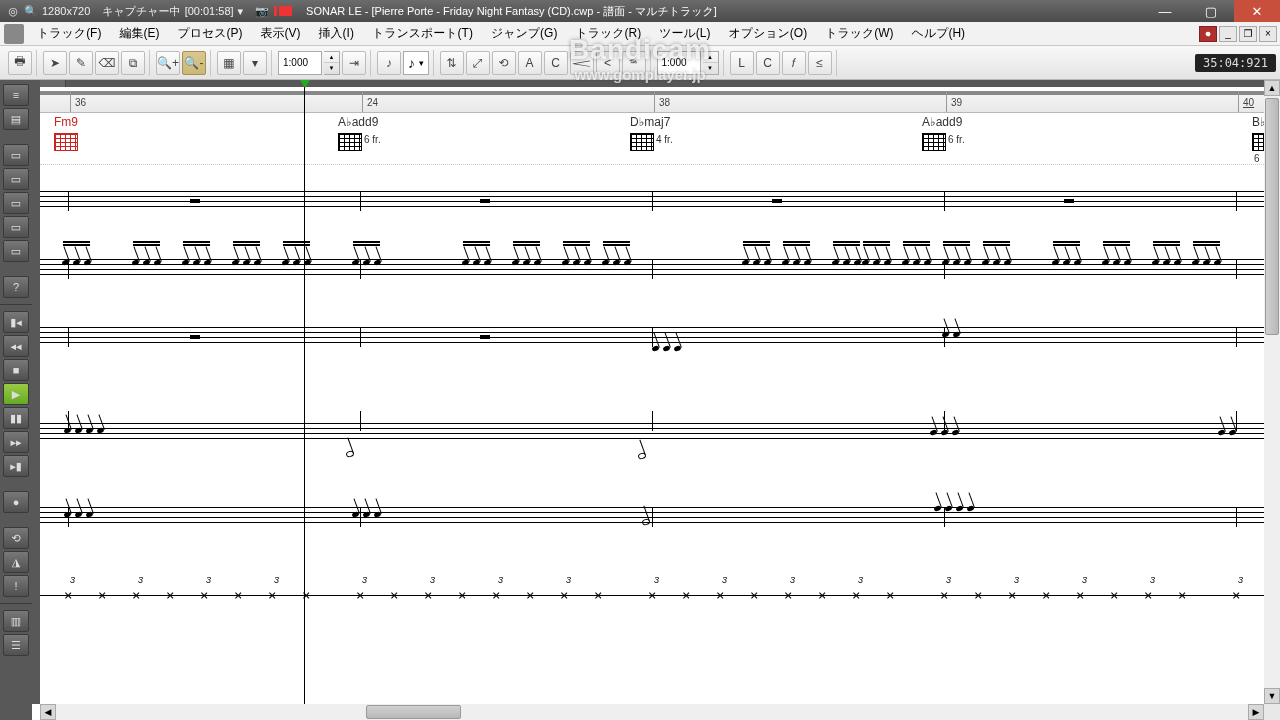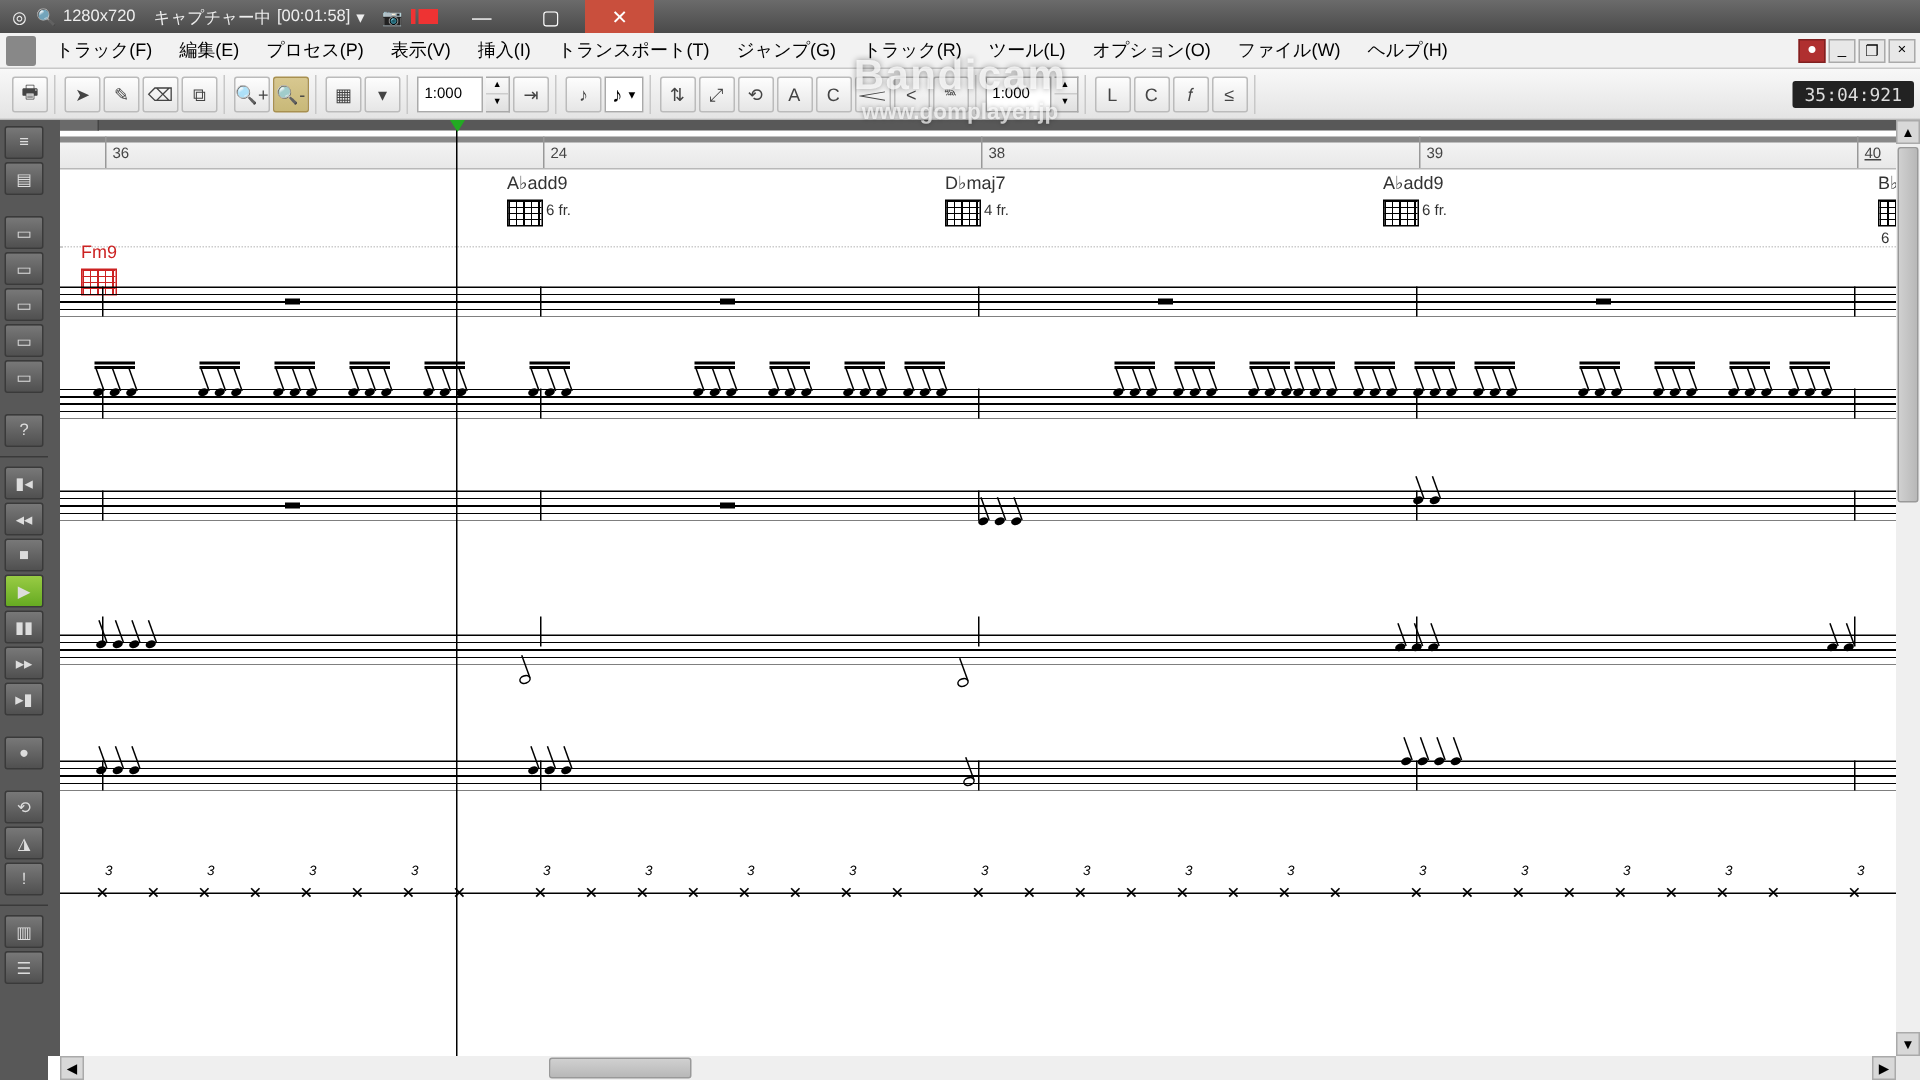--- a/index.html
+++ b/index.html
@@ -123,40 +123,41 @@
   <div class="cb-seg">
     <span>キャプチャー中</span>
     <span>[00:01:58]</span>
     <span>▾</span>
   </div>
   <div class="cb-seg">
     <span class="cb-icon">📷</span>
     <span class="cb-pause"></span>
     <span class="cb-stop"></span>
   </div>
+  <div class="app-title">SONAR LE - [Pierre Porte - Friday Night Fantasy (CD).cwp - 譜面 - マルチトラック]</div>
   <div class="win-btns">
     <div class="win-btn">—</div>
     <div class="win-btn">▢</div>
     <div class="win-btn win-close">✕</div>
   </div>
 </div>
 
 <div class="menu-bar">
   <div class="app-icon"></div>
   <div class="menu-item">トラック(F)</div>
   <div class="menu-item">編集(E)</div>
   <div class="menu-item">プロセス(P)</div>
   <div class="menu-item">表示(V)</div>
   <div class="menu-item">挿入(I)</div>
   <div class="menu-item">トランスポート(T)</div>
   <div class="menu-item">ジャンプ(G)</div>
   <div class="menu-item">トラック(R)</div>
   <div class="menu-item">ツール(L)</div>
   <div class="menu-item">オプション(O)</div>
-  <div class="menu-item">ファイル(W)</div>
+  <div class="menu-item">トラック(W)</div>
   <div class="menu-item">ヘルプ(H)</div>
   <div class="mb-right">
     <div class="mb-btn red">⏺</div>
     <div class="mb-btn">_</div>
     <div class="mb-btn">❐</div>
     <div class="mb-btn">×</div>
   </div>
 </div>
 
 <div class="toolbar">
@@ -255,21 +256,21 @@
       <div class="ruler-bar" style="left: 30px;">36</div>
       <div class="ruler-bar" style="left: 322px;">24</div>
       <div class="ruler-bar" style="left: 614px;">38</div>
       <div class="ruler-bar" style="left: 906px;">39</div>
       <div class="ruler-bar" style="left: 1198px; text-decoration: underline;">40</div>
     </div>
 
   <div class="playhead" id="playhead" style="left: 264px;"></div>
 
   <div class="chord-row" id="chordrow">
-      <div class="chord red" style="left: 14px; margin-top: 46px;"><div>Fm9</div><span class="diagram"></span><span class="fr"></span></div>
+      <div class="chord red" style="left: 14px;"><div>Fm9</div><span class="diagram"></span><span class="fr"></span></div>
       <div class="chord" style="left: 298px;"><div>A♭add9</div><span class="diagram"></span><span class="fr">6 fr.</span></div>
       <div class="chord" style="left: 590px;"><div>D♭maj7</div><span class="diagram"></span><span class="fr">4 fr.</span></div>
       <div class="chord" style="left: 882px;"><div>A♭add9</div><span class="diagram"></span><span class="fr">6 fr.</span></div>
       <div class="chord" style="left: 1212px;"><div>B♭m7</div><span class="diagram"></span><span class="fr">6</span></div>
     </div>
 
   <div class="staff short" style="margin-top:8px">
     <div class="lines"></div>
     <div class="rest" style="left:150px"></div>
     <div class="rest" style="left:440px"></div>

